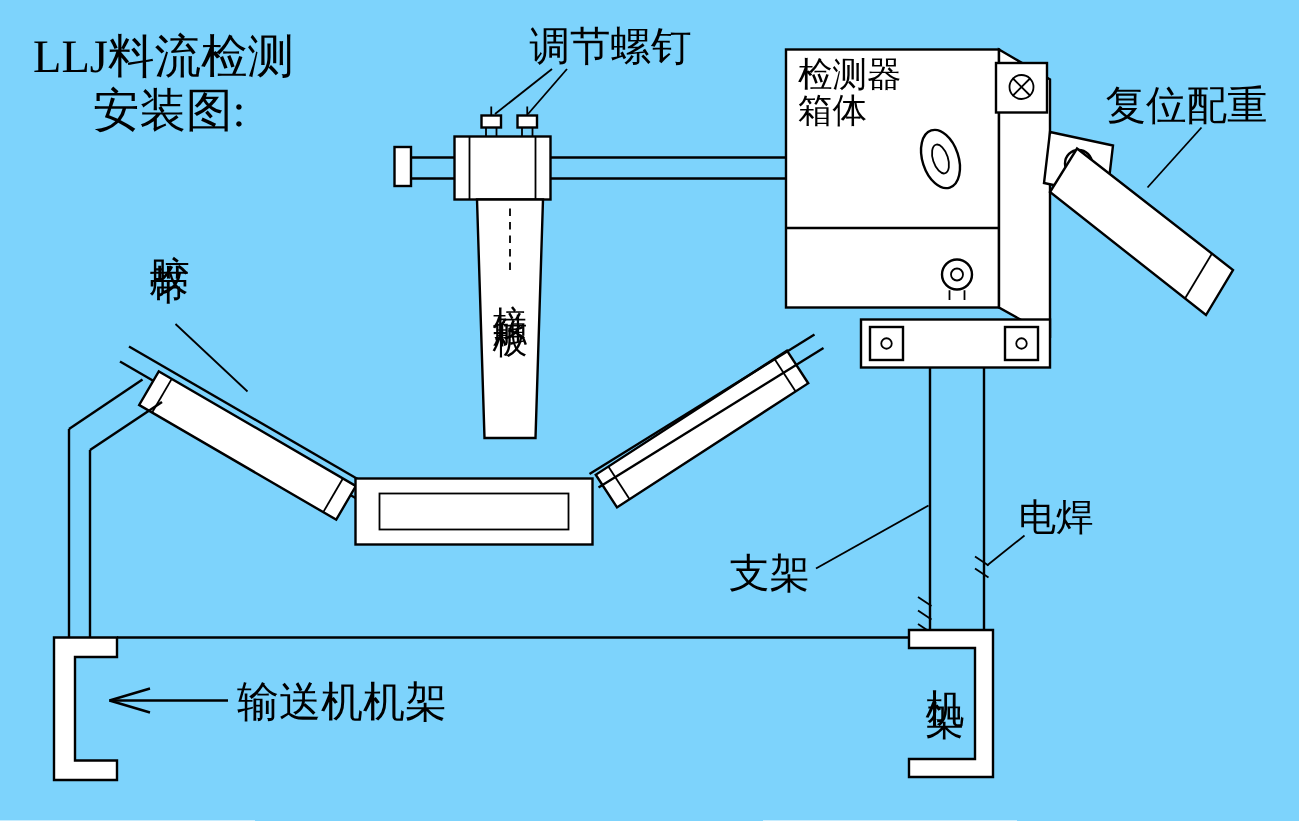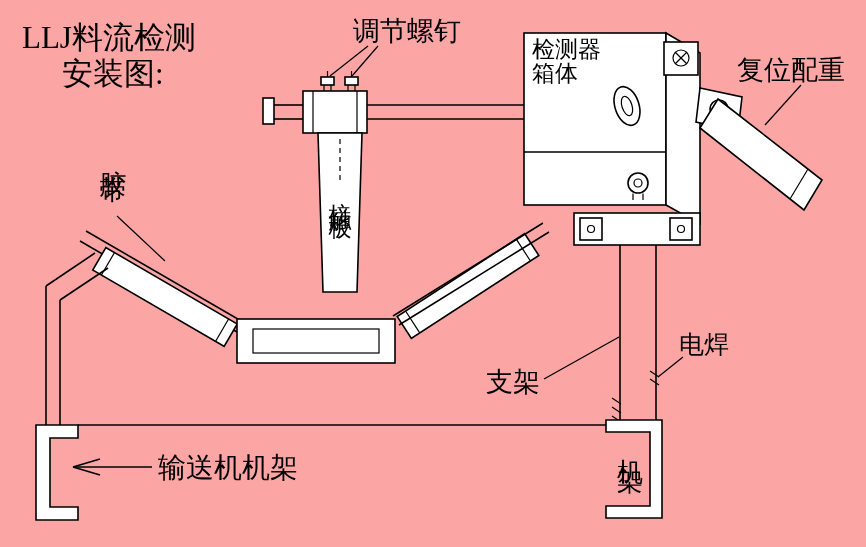--- a/index.html
+++ b/index.html
@@ -1,16 +1,16 @@
 <!DOCTYPE html>
 <html><head>
 <meta charset="utf-8">
 <style>
   html,body{margin:0;padding:0;background:#ffffff;}
-  #stage{position:relative;width:866px;height:547px;background:#fca5a5;overflow:hidden;
+  #stage{position:relative;width:866px;height:547px;background:#7dd3fc;overflow:hidden;
          font-family:"Liberation Serif","DejaVu Serif",serif;}
   svg{display:block;}
   svg text{fill:#000000;font-family:"Liberation Serif","DejaVu Serif",serif;}
   .ln{stroke:#000000;stroke-width:1.6;fill:none;}
   .thin{stroke:#000000;stroke-width:1.2;fill:none;}
   .shape{stroke:#000000;stroke-width:1.6;fill:#ffffff;}
   .vtext{writing-mode:vertical-rl;text-orientation:upright;}
 </style>
 </head>
 <body>

